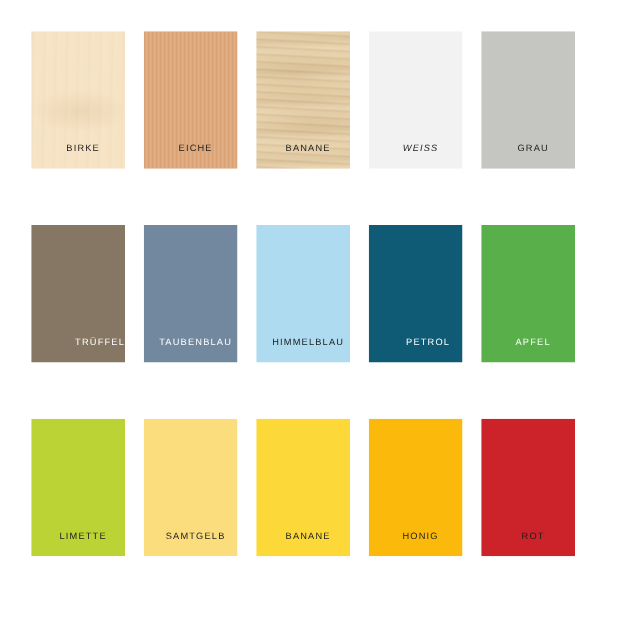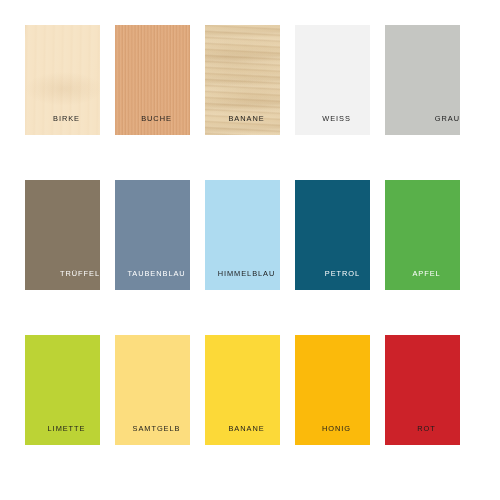--- a/index.html
+++ b/index.html
@@ -116,35 +116,35 @@
 
 <div id="swatch-grid">
     <div class="swatch">
       <div class="swatch-fill" style="background-color: rgb(246, 227, 196);"></div>
       <div class="grain-birke"></div>
       <div class="swatch-label label-dark" style="color: rgb(28, 28, 28);">BIRKE</div>
     </div>
     <div class="swatch">
       <div class="swatch-fill" style="background-color: rgb(224, 169, 124);"></div>
       <div class="grain-vertical"></div>
-      <div class="swatch-label label-dark" style="color: rgb(28, 28, 28);">BUCHE</div>
+      <div class="swatch-label label-dark" style="color: rgb(28, 28, 28);">EICHE</div>
     </div>
     <div class="swatch">
       <div class="swatch-fill" style="background-color: rgb(229, 207, 168);"></div>
       <div class="grain-horizontal"></div>
       <div class="grain-figure"></div>
       <div class="swatch-label label-dark" style="color: rgb(28, 28, 28);">BANANE</div>
     </div>
     <div class="swatch">
       <div class="swatch-fill" style="background-color: rgb(242, 242, 242);"></div>
-      <div class="swatch-label label-dark" style="color: rgb(28, 28, 28);">WEISS</div>
+      <div class="swatch-label label-dark" style="color: rgb(28, 28, 28); font-style: italic;">WEISS</div>
     </div>
     <div class="swatch">
       <div class="swatch-fill" style="background-color: rgb(197, 198, 194);"></div>
-      <div class="swatch-label label-dark" style="color: rgb(28, 28, 28); text-align: right;">GRAU</div>
+      <div class="swatch-label label-dark" style="color: rgb(28, 28, 28);">GRAU</div>
     </div>
     <div class="swatch">
       <div class="swatch-fill" style="background-color: rgb(133, 119, 99);"></div>
       <div class="swatch-label label-light" style="color: rgb(255, 255, 255); text-align: right;">TRÜFFEL</div>
     </div>
     <div class="swatch">
       <div class="swatch-fill" style="background-color: rgb(114, 136, 159);"></div>
       <div class="swatch-label label-light" style="color: rgb(255, 255, 255);">TAUBENBLAU</div>
     </div>
     <div class="swatch">

